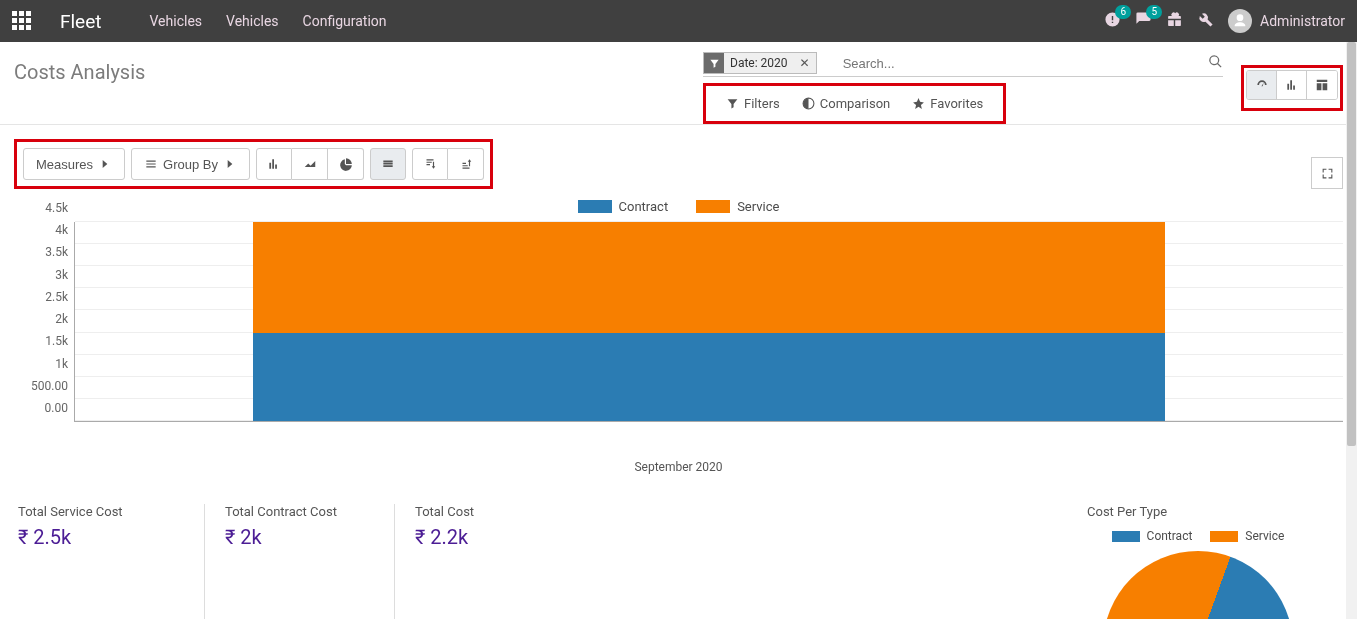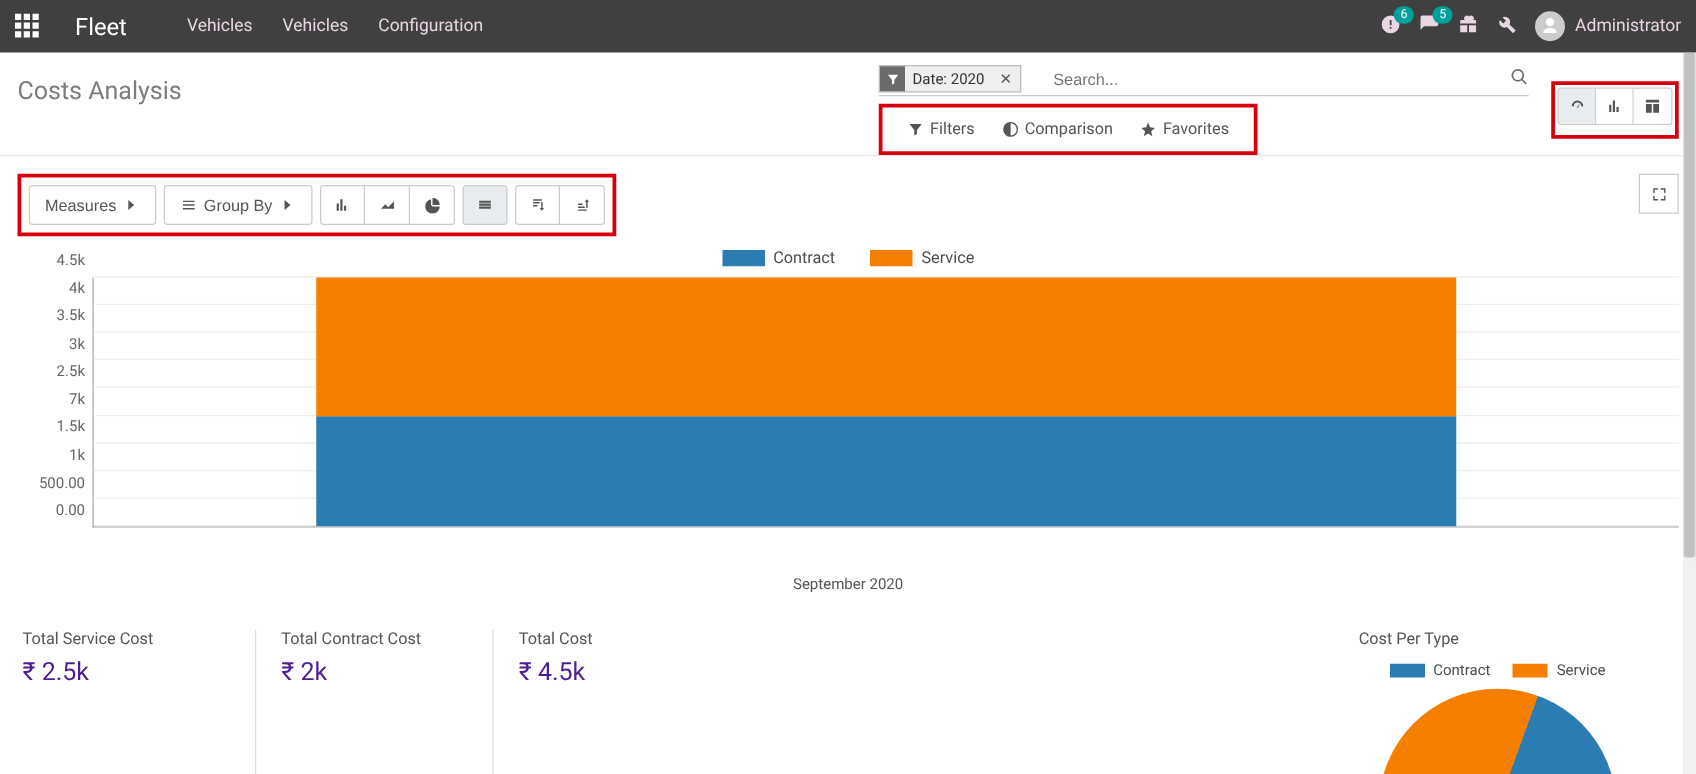--- a/index.html
+++ b/index.html
@@ -38,21 +38,21 @@
   .sopt svg { width:13px; height:13px; fill: #555; }
   .red-box { border: 3px solid #d8000c; padding: 4px 10px; }
   .view-switch { margin-left:auto; align-self:flex-end; margin-bottom: 6px; display:flex; border:1px solid #ccc; border-radius:3px; overflow:hidden; }
   .view-btn { width:30px; height:28px; display:flex; align-items:center; justify-content:center; border-right:1px solid #ccc; cursor:pointer; background:#fff; }
   .view-btn:last-child { border-right:none; }
   .view-btn.active { background:#e9ecef; }
   .view-btn svg { width:14px; height:14px; fill:#555; }
   .red-outer { border:3px solid #d8000c; padding:2px; margin-left: 18px; align-self: center; }
   
   
-  .toolbar-row { display:flex; padding: 14px 14px 6px 14px; }
+  .toolbar-row { display:flex; padding: 14px 14px 6px 14px; align-items: flex-end; }
   .toolbar-red { border:3px solid #d8000c; padding: 6px; display:flex; gap:6px; }
   .btngrp { display:flex; }
   .tb-btn { border:1px solid #ccc; background:#fff; color:#555; padding: 6px 12px; height:32px; display:flex; align-items:center; gap:5px; cursor:pointer; font-size:13px; }
   .btngrp .tb-btn { border-radius:0; }
   .btngrp .tb-btn:first-child { border-top-left-radius:3px; border-bottom-left-radius:3px; }
   .btngrp .tb-btn:last-child { border-top-right-radius:3px; border-bottom-right-radius:3px; }
   .btngrp .tb-btn + .tb-btn { border-left:none; }
   .tb-btn.icon-only { width:36px; justify-content:center; padding:0; }
   .tb-btn.icon-only.active { background:#e9ecef; }
   .tb-btn svg { width:14px; height:14px; fill:#555; }
@@ -289,21 +289,21 @@
       <span class="swatch" style="background:#f77f00"></span>
       <span>Service</span>
     </div>
   </div>
   <div class="chart">
     <div class="yaxis" id="yaxis">
         <div class="ytick" style="bottom: 0%;">0.00</div>
         <div class="ytick" style="bottom: 11.1111%;">500.00</div>
         <div class="ytick" style="bottom: 22.2222%;">1k</div>
         <div class="ytick" style="bottom: 33.3333%;">1.5k</div>
-        <div class="ytick" style="bottom: 44.4444%;">7k</div>
+        <div class="ytick" style="bottom: 44.4444%;">2k</div>
         <div class="ytick" style="bottom: 55.5556%;">2.5k</div>
         <div class="ytick" style="bottom: 66.6667%;">3k</div>
         <div class="ytick" style="bottom: 77.7778%;">3.5k</div>
         <div class="ytick" style="bottom: 88.8889%;">4k</div>
         <div class="ytick" style="bottom: 100%;">4.5k</div>
       </div>
     <div class="plot" id="plot">
         <div class="grid-line" style="bottom: 0%;"></div>
         <div class="grid-line" style="bottom: 11.1111%;"></div>
         <div class="grid-line" style="bottom: 22.2222%;"></div>
@@ -325,21 +325,21 @@
   <div class="card">
     <div class="card-title">Total Service Cost</div>
     <div class="card-val">₹ 2.5k</div>
   </div>
   <div class="card">
     <div class="card-title">Total Contract Cost</div>
     <div class="card-val">₹ 2k</div>
   </div>
   <div class="card">
     <div class="card-title">Total Cost</div>
-    <div class="card-val">₹ 4.5k</div>
+    <div class="card-val">₹ 2.2k</div>
   </div>
   <div class="cpt-block">
     <div class="cpt-title">Cost Per Type</div>
     <div class="cpt-legend">
       <div class="lg-item">
         <span class="swatch" style="background:#2b7cb3"></span>
         <span>Contract</span>
       </div>
       <div class="lg-item">
         <span class="swatch" style="background:#f77f00"></span>

